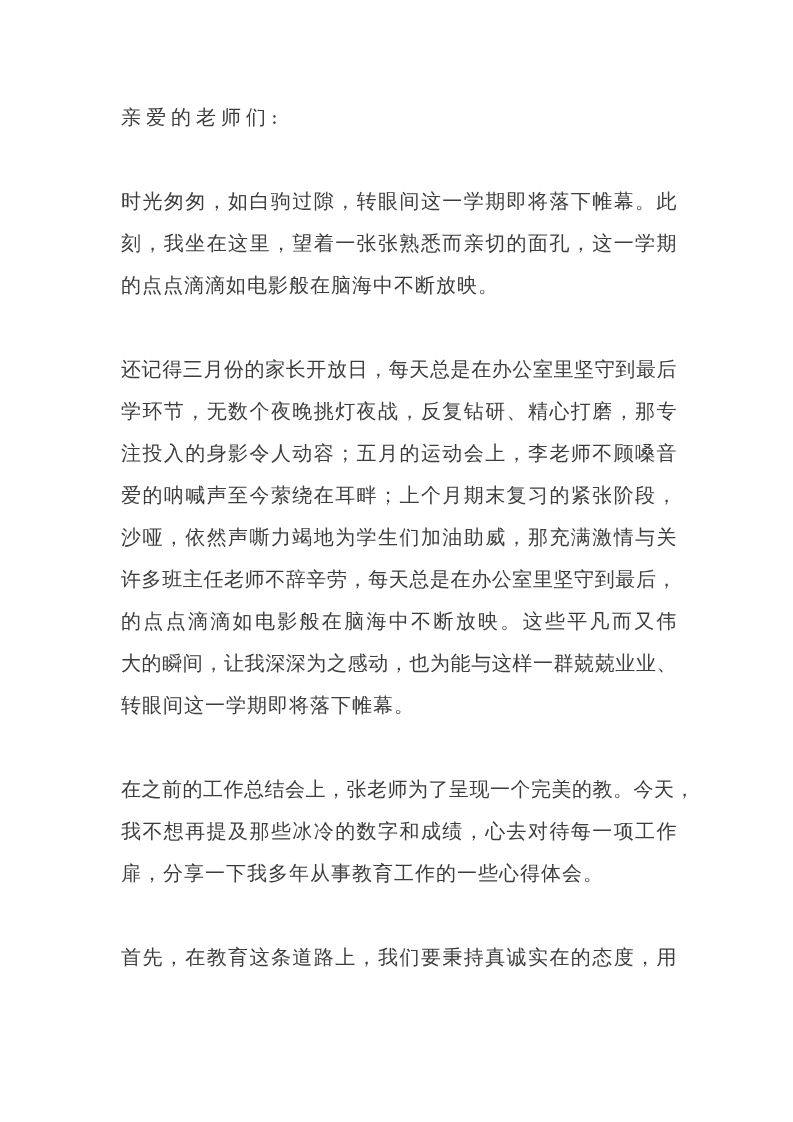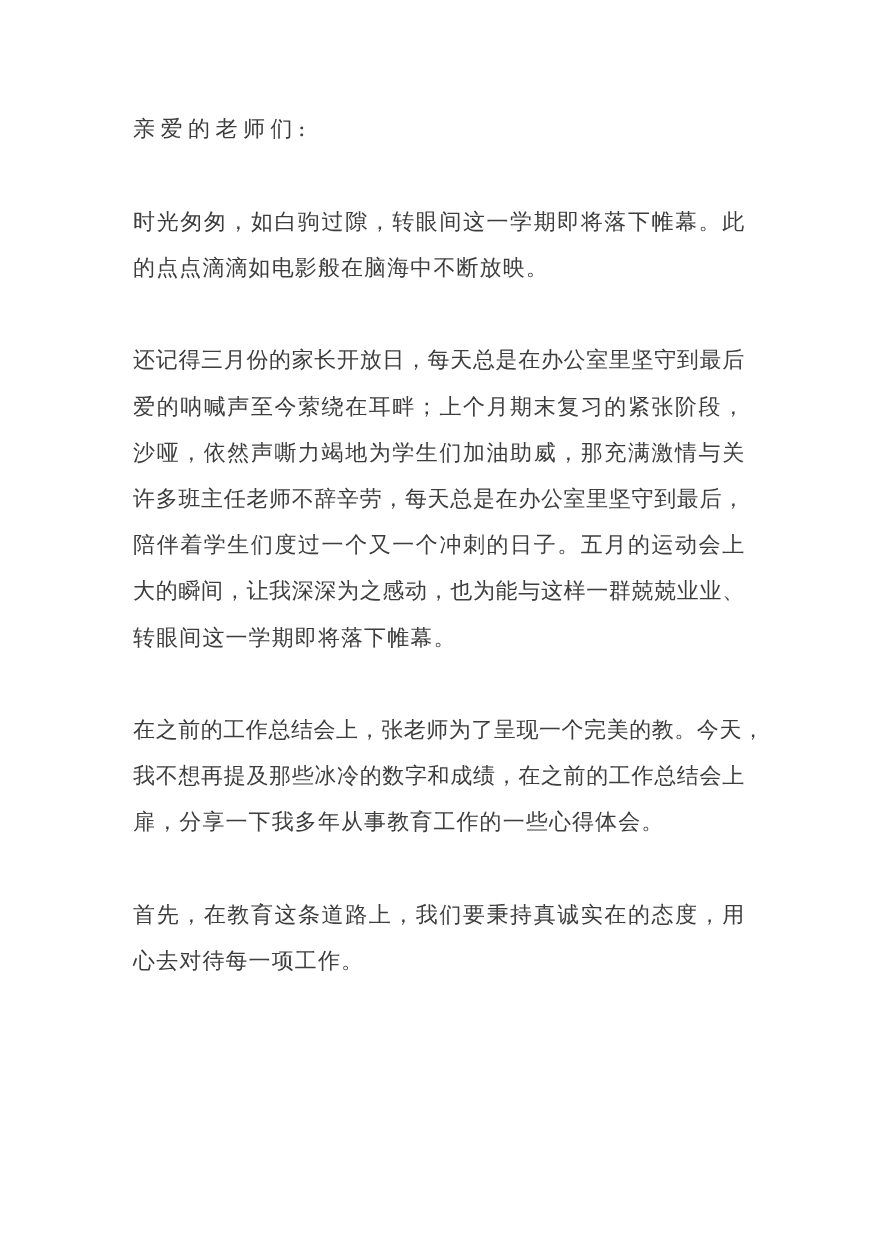--- a/index.html
+++ b/index.html
@@ -49,38 +49,40 @@
 
 <div class="page">
   <div class="doc">
 
     <div class="para">
       <div class="line last salutation">亲爱的老师们:</div>
     </div>
 
     <div class="para">
       <div class="line">时光匆匆，如白驹过隙，转眼间这一学期即将落下帷幕。此</div>
+      <div class="line">刻，我坐在这里，望着一张张熟悉而亲切的面孔，这一学期</div>
       <div class="line last">的点点滴滴如电影般在脑海中不断放映。</div>
     </div>
 
     <div class="para">
       <div class="line">还记得三月份的家长开放日，每天总是在办公室里坚守到最后</div>
+      <div class="line">学环节，无数个夜晚挑灯夜战，反复钻研、精心打磨，那专</div>
+      <div class="line">注投入的身影令人动容；五月的运动会上，李老师不顾嗓音</div>
       <div class="line">爱的呐喊声至今萦绕在耳畔；上个月期末复习的紧张阶段，</div>
       <div class="line">沙哑，依然声嘶力竭地为学生们加油助威，那充满激情与关</div>
       <div class="line">许多班主任老师不辞辛劳，每天总是在办公室里坚守到最后，</div>
-      <div class="line">陪伴着学生们度过一个又一个冲刺的日子。五月的运动会上</div>
+      <div class="line">的点点滴滴如电影般在脑海中不断放映。这些平凡而又伟</div>
       <div class="line">大的瞬间，让我深深为之感动，也为能与这样一群兢兢业业、</div>
       <div class="line last">转眼间这一学期即将落下帷幕。</div>
     </div>
 
     <div class="para">
       <div class="line">在之前的工作总结会上，张老师为了呈现一个完美的教。今天，</div>
-      <div class="line">我不想再提及那些冰冷的数字和成绩，在之前的工作总结会上</div>
+      <div class="line">我不想再提及那些冰冷的数字和成绩，心去对待每一项工作</div>
       <div class="line last">扉，分享一下我多年从事教育工作的一些心得体会。</div>
     </div>
 
     <div class="para">
       <div class="line">首先，在教育这条道路上，我们要秉持真诚实在的态度，用</div>
-      <div class="line last">心去对待每一项工作。</div>
     </div>
 
   </div>
 </div>
 
 </body></html>

